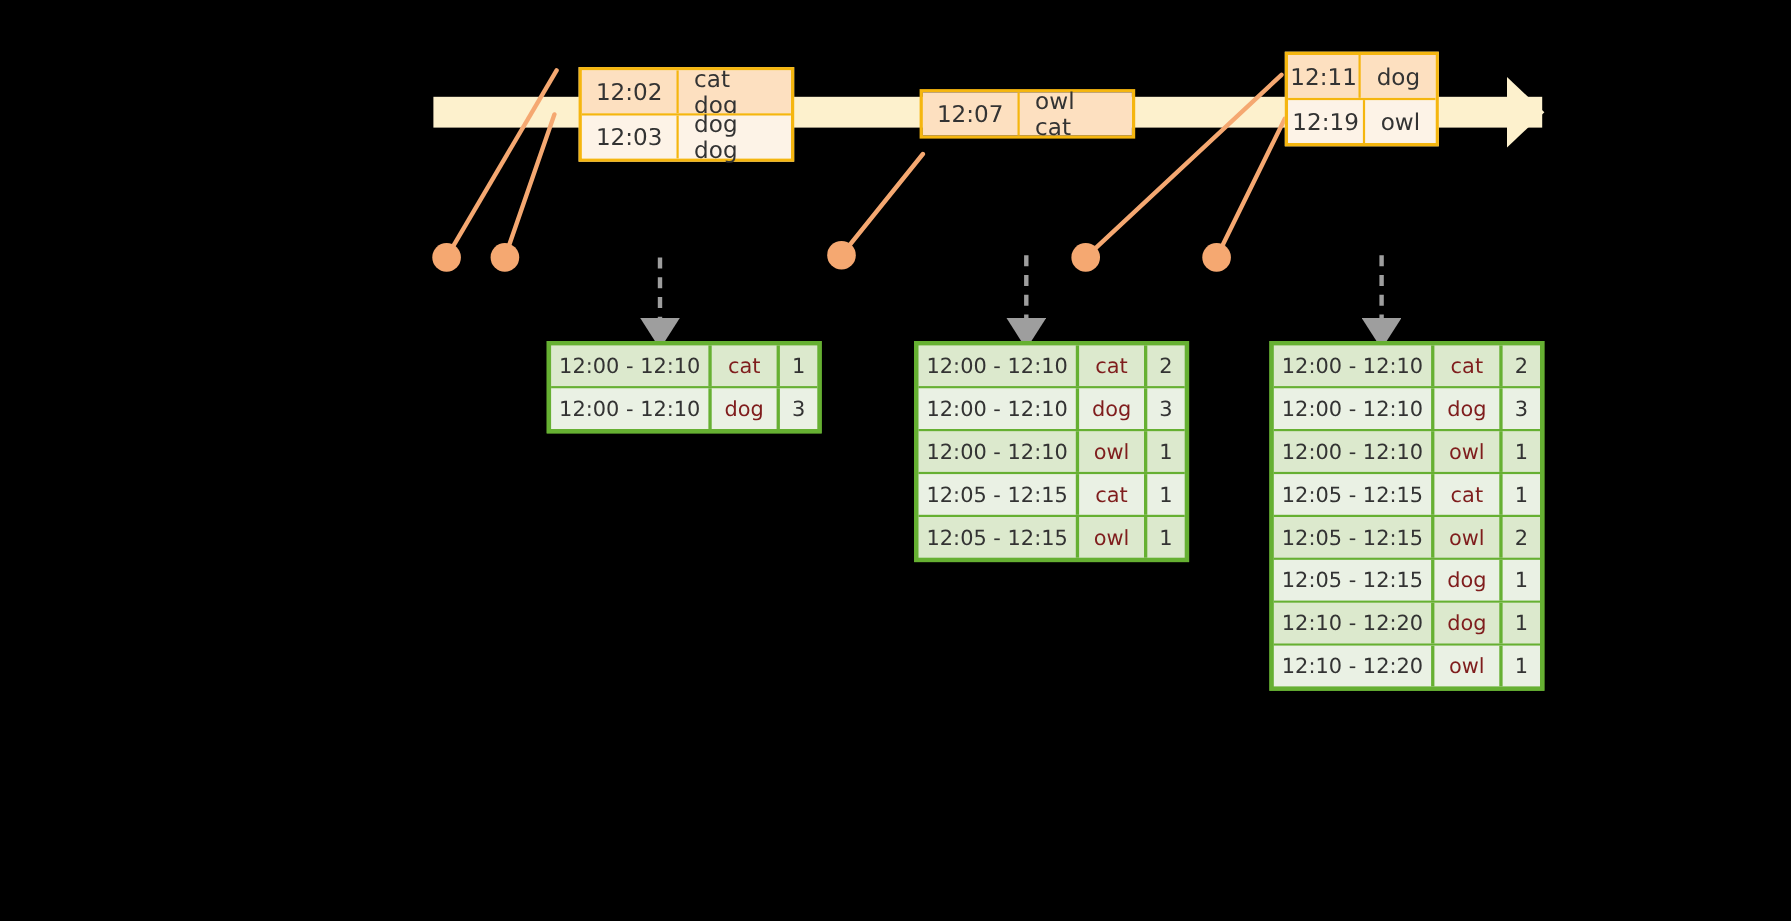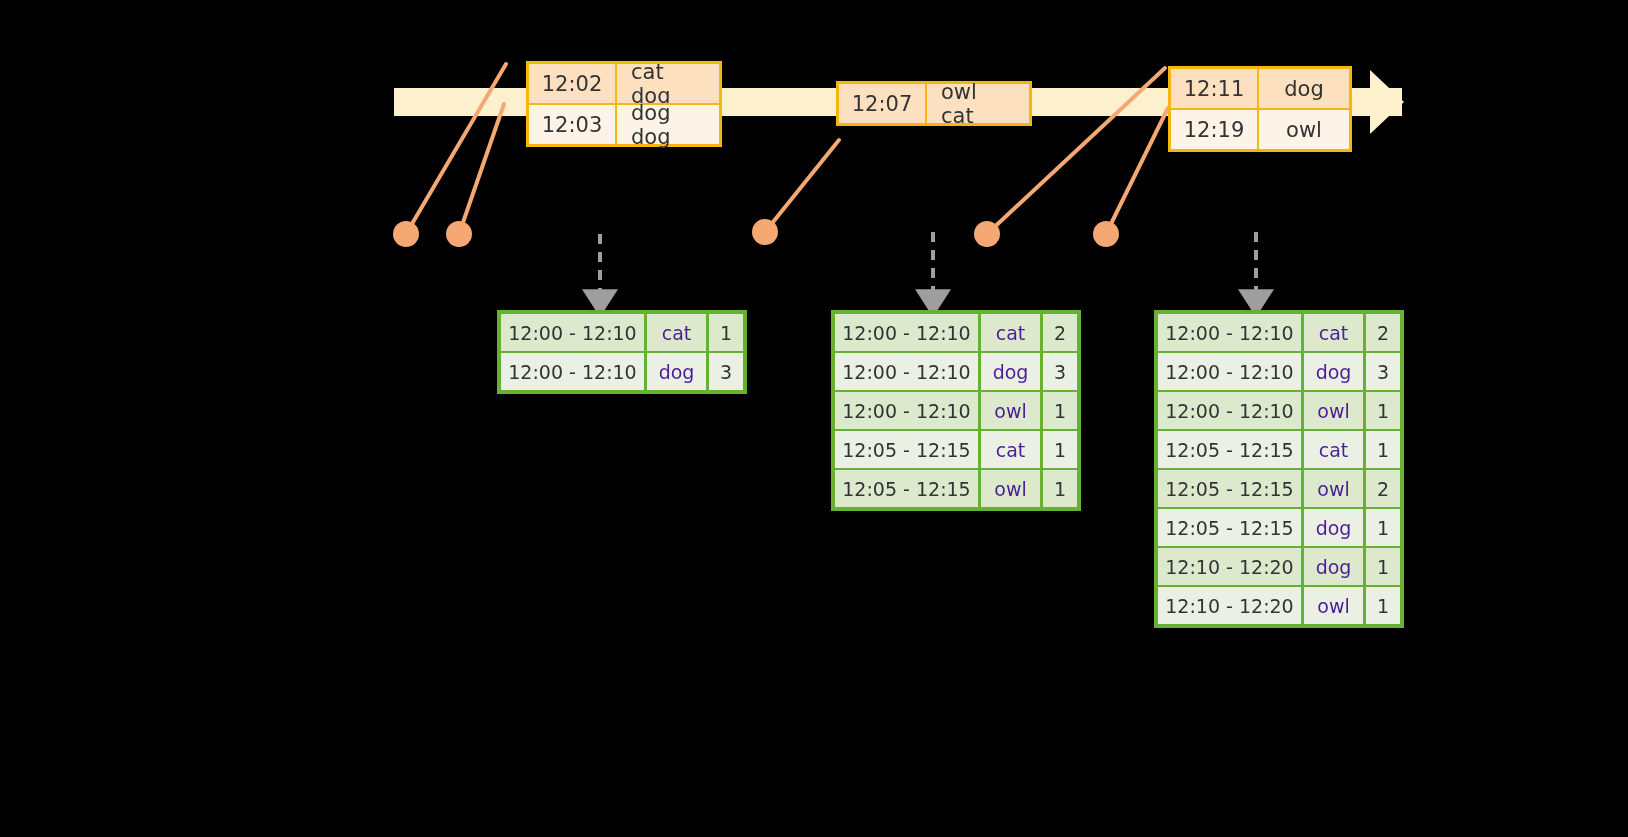--- a/index.html
+++ b/index.html
@@ -63,21 +63,21 @@
     align-items: center;
     justify-content: center;
     font-size: 21px;
     color: #333333;
     box-sizing: border-box;
     padding: 0 14px;
   }
 
   #event-box-1 { left: 526px; top: 61px; width: 196px; }
   #event-box-2 { left: 836px; top: 81px; width: 196px; }
-  #event-box-3 { left: 1168px; top: 66px; width: 184px; }
+  #event-box-3 { left: 1168px; top: 47px; width: 140px; }
 
   
   .result-table {
     position: absolute;
     border: 4px solid #66b032;
     box-sizing: border-box;
     background: #66b032;
     display: flex;
     flex-direction: column;
     margin-left: 23px;
@@ -97,21 +97,21 @@
     font-size: 19px;
     color: #333333;
     border-right: 3px solid #66b032;
     box-sizing: border-box;
   }
   .res-word {
     display: flex;
     align-items: center;
     justify-content: center;
     font-size: 19px;
-    color: #4c1d95;
+    color: #7f1d1d;
     border-right: 3px solid #66b032;
     box-sizing: border-box;
   }
   .res-count {
     display: flex;
     align-items: center;
     justify-content: center;
     font-size: 19px;
     color: #333333;
     box-sizing: border-box;

